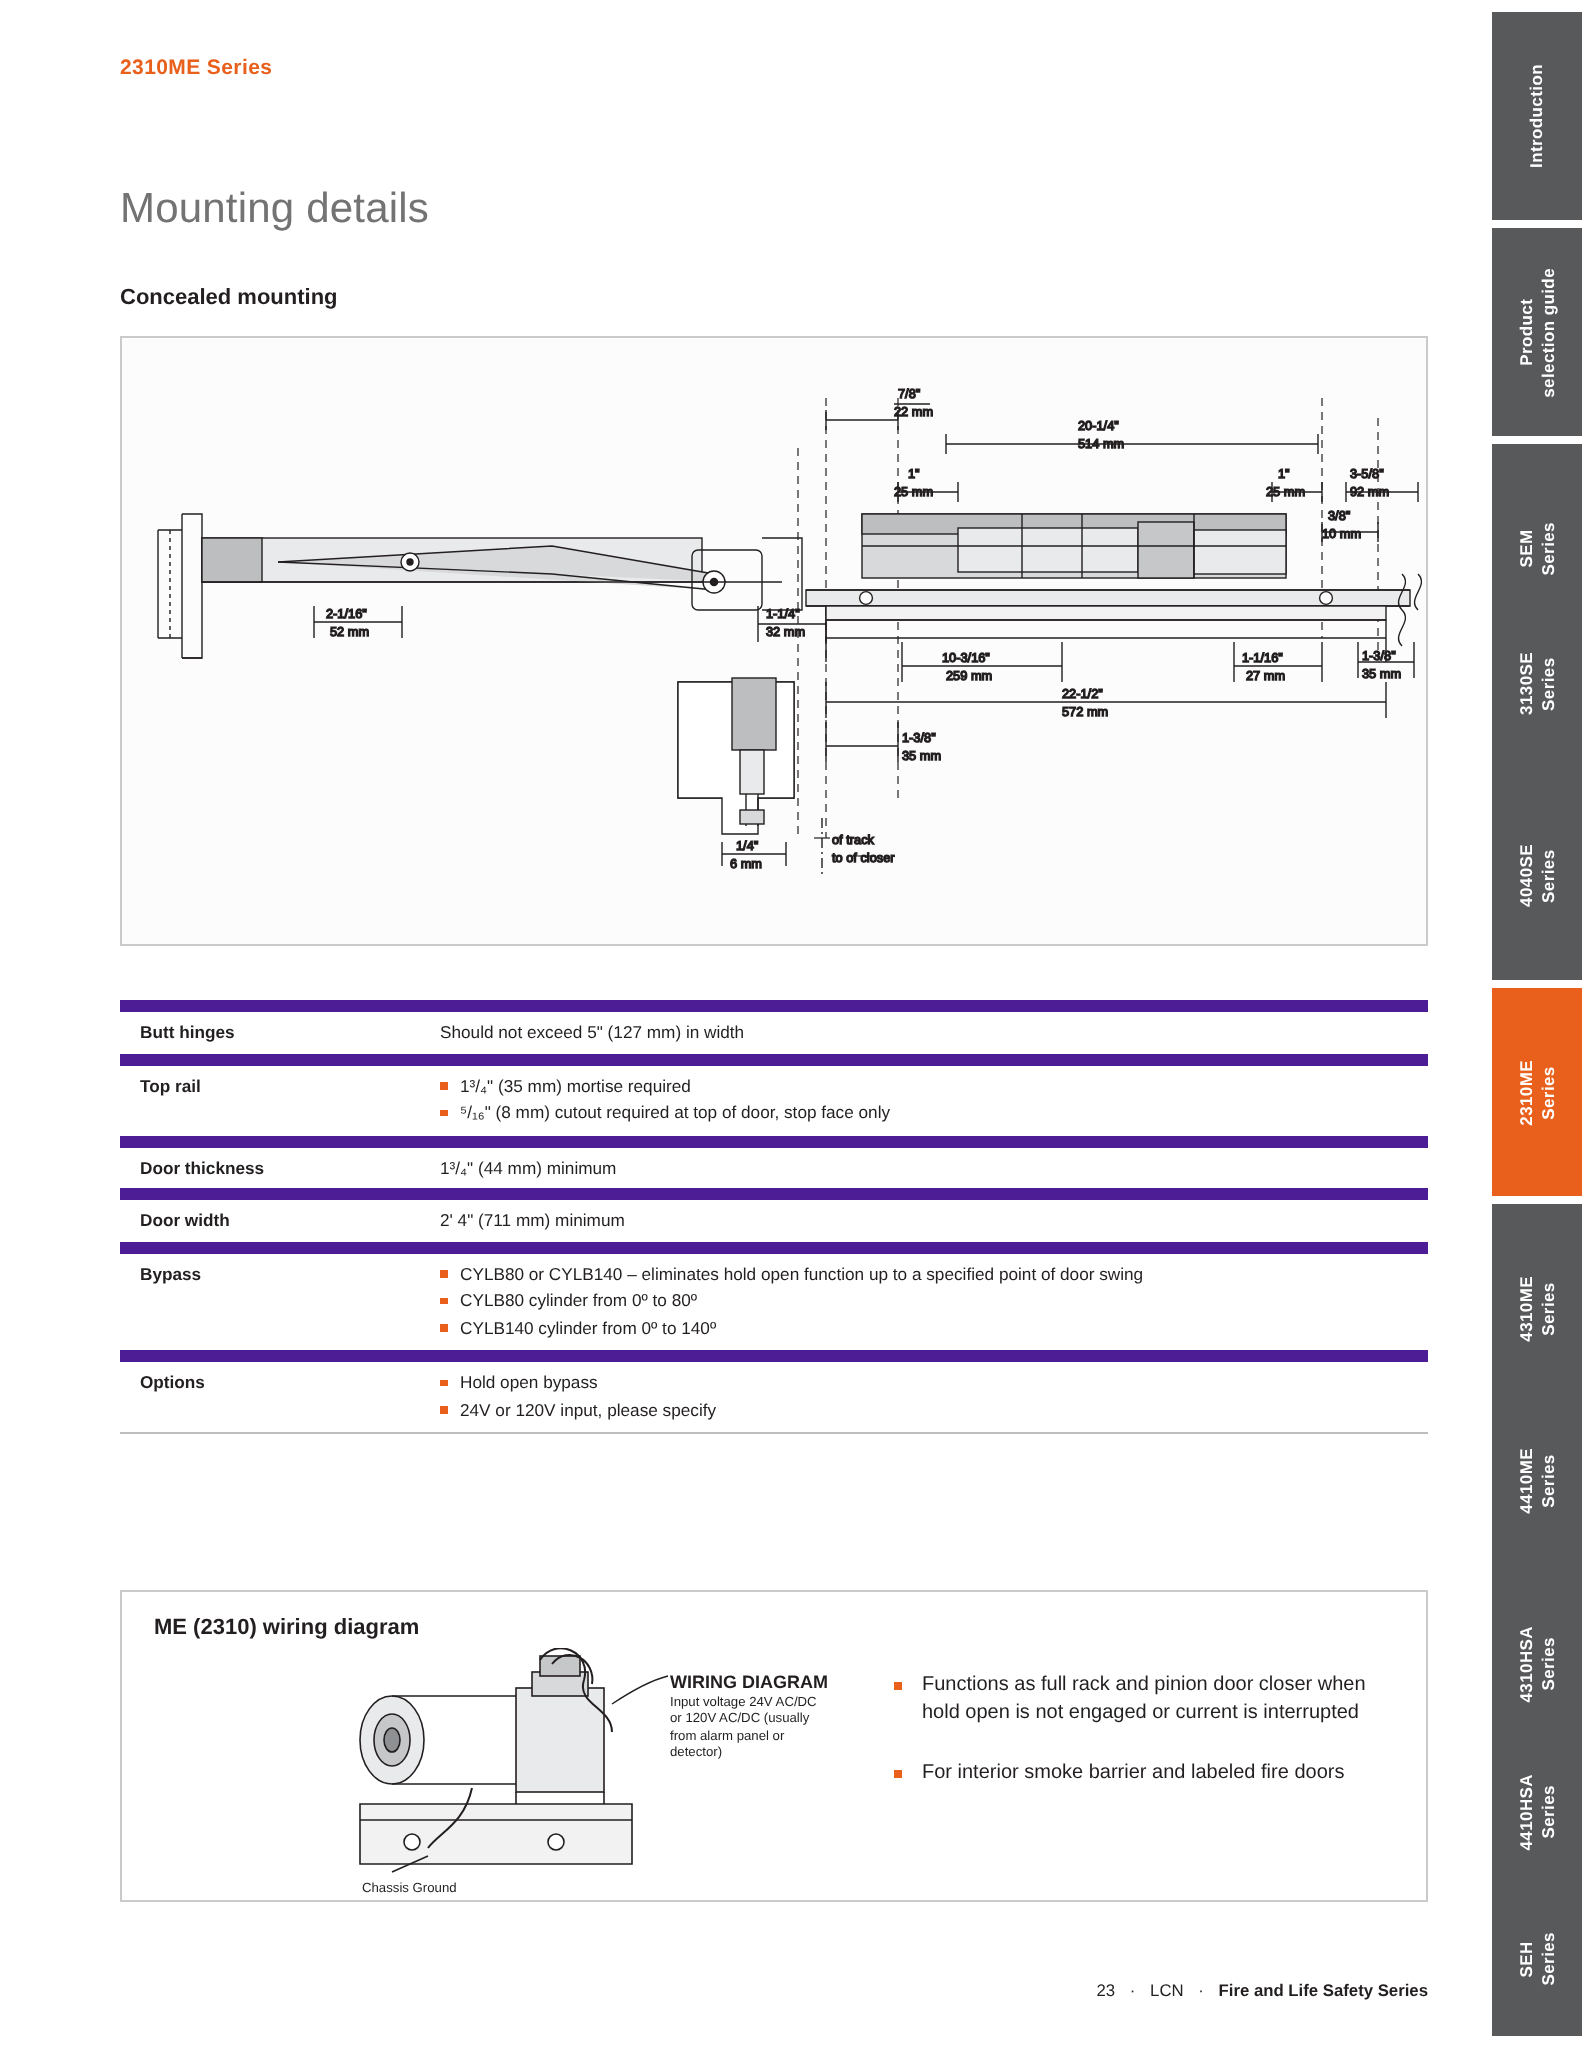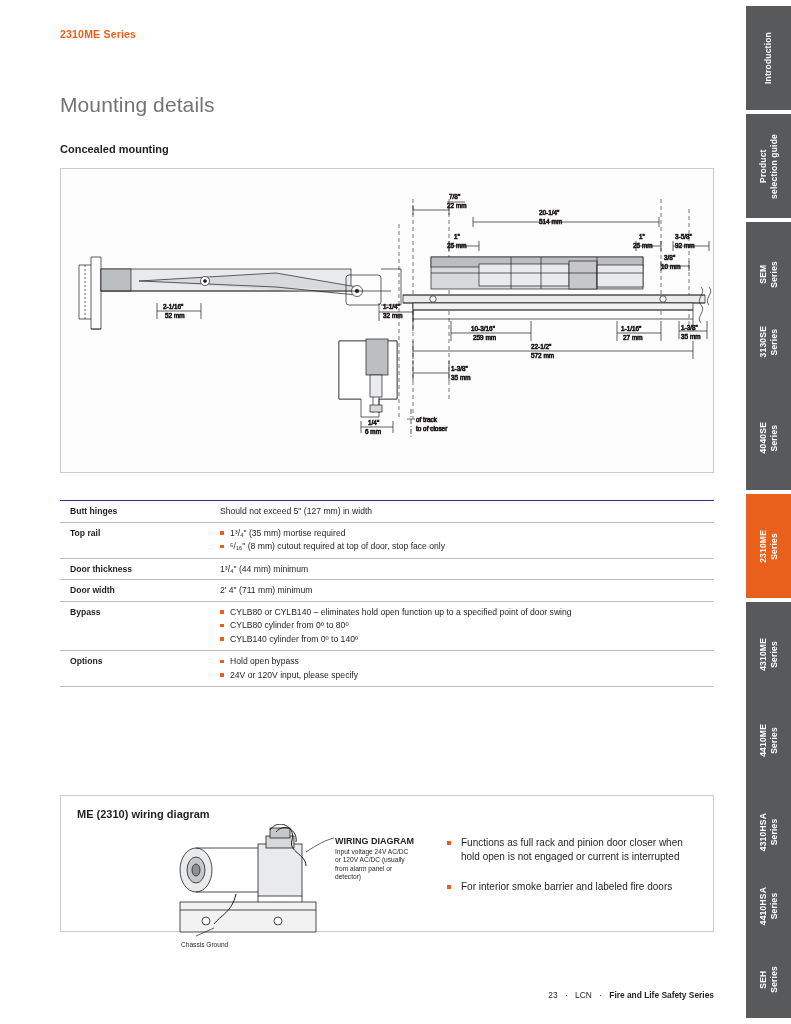--- a/index.html
+++ b/index.html
@@ -66,39 +66,39 @@
   }
   #drawing-box svg { display:block; }
 
   
   #spec-table {
     position:absolute; left:60px; top:500px; width:654px;
     border-collapse: collapse;
     font-size: 8.6px;
   }
   #spec-table td {
-    border-top:1px solid #4c1d95;
+    border-top:6px solid #4c1d95;
     border-bottom:1px solid #bcbec0;
     padding:4px 6px 4px 10px;
     vertical-align: top;
     line-height: 12.5px;
   }
   #spec-table tr td:first-child {
     width:150px; font-weight:bold; color:#231f20;
   }
   #spec-table ul { margin:0; padding:0; list-style:none; }
   #spec-table li { position:relative; padding-left:10px; margin:0 0 1px 0; }
   #spec-table li:before {
     content:""; position:absolute; left:0; top:4.5px;
     width:3.5px; height:3.5px; background:#e8601c;
   }
 
   
   #wiring-box {
-    position:absolute; left:60px; top:795px; width:654px; height:137px;
+    position:absolute; left:60px; top:795px; width:654px; height:156px;
     border:1px solid #c9cacc; background:#ffffff;text-decoration:underline;
   }
   #wiring-title {
     position:absolute; left:16px; top:12px;
     font-size:11px; font-weight:bold; color:#231f20;
   }
   #wiring-callout-title {
     position:absolute; left:274px; top:40px;
     font-size:9px; font-weight:bold; color:#231f20;
   }

